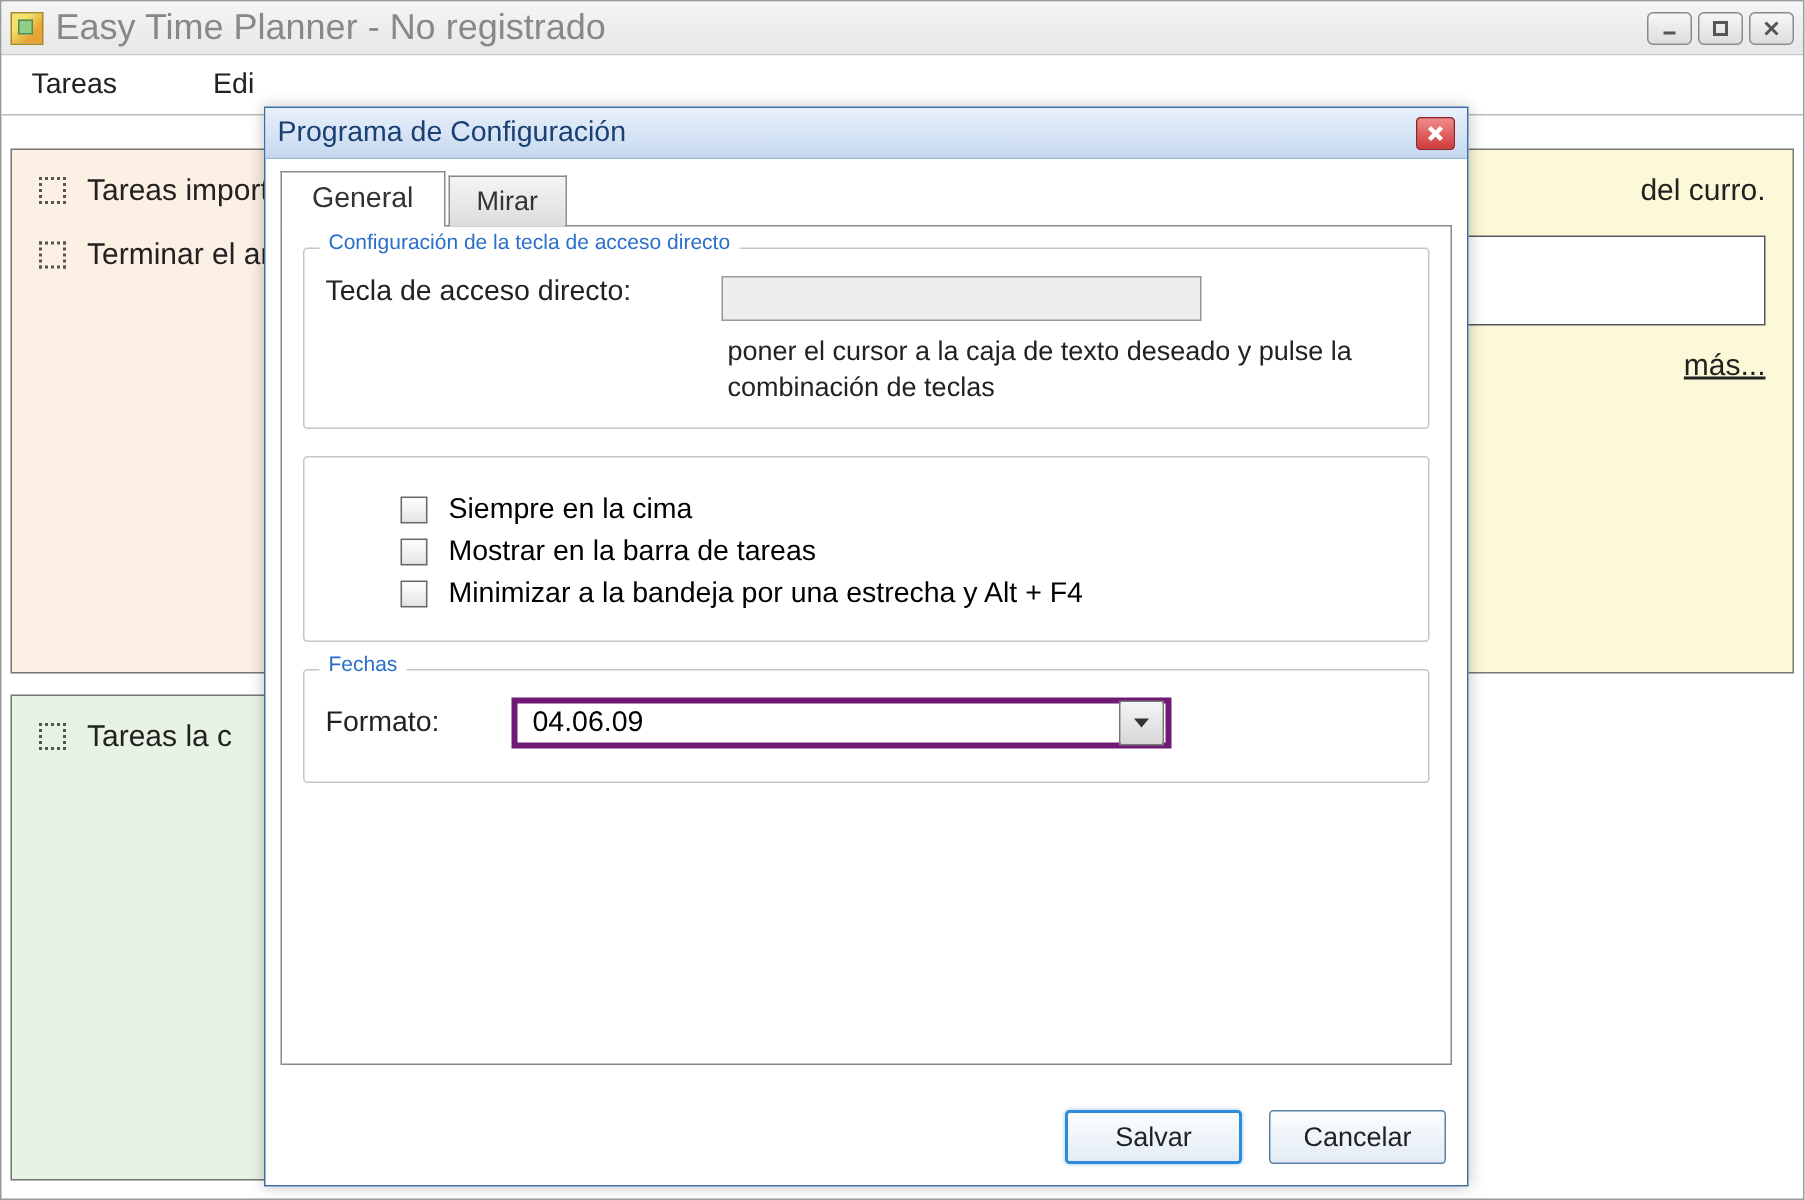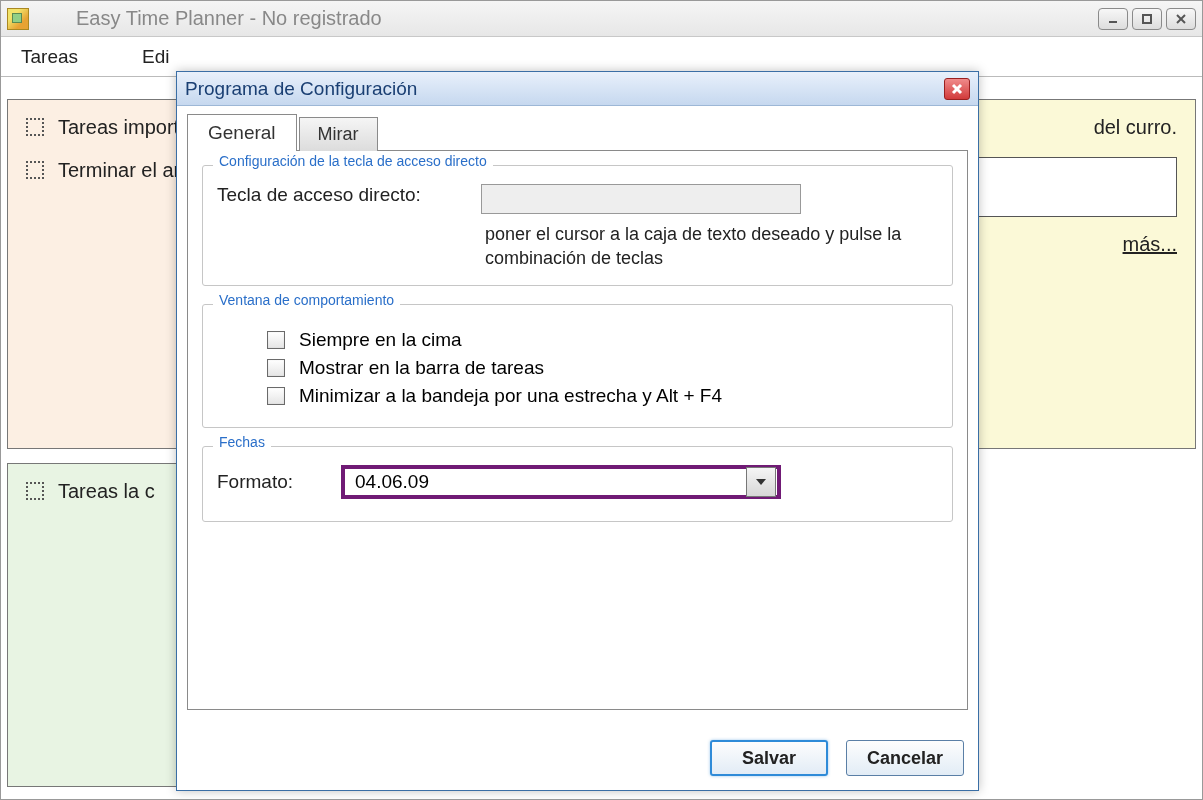--- a/index.html
+++ b/index.html
@@ -29,21 +29,21 @@
     margin-right: 8px;
     background: linear-gradient(135deg, #f1e36a 30%, #e7a334 70%);
     border: 1px solid #aa8822;
     position: relative;
   }
   .titlebar .app-icon::after{
     content:"";
     position:absolute; left:4px; top:4px;
     width:8px; height:8px; background:#8fcf87; border:1px solid #5a8a52;
   }
-  .titlebar .title-text { color: #888; font-size: 20px; margin-left: 39px; }
+  .titlebar .title-text { color: #888; font-size: 24px; }
   .titlebar .spacer { flex: 1; }
   .win-btn-group { display:flex; gap:4px; }
   .win-btn {
     width: 30px; height: 22px;
     border: 1px solid #8a8a8a;
     border-radius: 4px;
     background: linear-gradient(#f7f7f7, #ddd);
     display:flex; align-items:center; justify-content:center;
     font-size: 14px; color:#555;
   }
@@ -209,21 +209,20 @@
     width:30px; height:30px; margin:1px;
     border:1px solid #777;
     background:linear-gradient(#f5f5f5,#d7d7d7);
     display:flex; align-items:center; justify-content:center;
   }
   .combo .combo-btn svg{width:12px;height:8px;fill:#333;}
   
   .buttons{
     display:flex; justify-content:flex-end; gap:18px;
     padding:12px 14px 14px 0;
-    font-weight:bold;
   }
   .btn{
     min-width:118px; height:36px;
     border:1px solid #5a7fa6;
     background: linear-gradient(#fdfdfd,#e2ecf6);
     font-size:18px; color:#222;
     display:flex; align-items:center; justify-content:center;
     border-radius:3px;
   }
   .btn.primary{
@@ -310,21 +309,20 @@
       <div class="groupbox">
         <span class="legend">Configuración de la tecla de acceso directo</span>
         <div class="form-row">
           <span class="form-label">Tecla de acceso directo:</span>
           <div class="textbox" title=""></div>
         </div>
         <div class="hint">poner el cursor a la caja de texto deseado y pulse la combinación de teclas</div>
       </div>
 
       <div class="groupbox">
-        <span class="legend">Ventana de comportamiento</span>
         <div class="chk-row">
           <span class="chk"></span>
           <span>Siempre en la cima</span>
         </div>
         <div class="chk-row">
           <span class="chk"></span>
           <span>Mostrar en la barra de tareas</span>
         </div>
         <div class="chk-row">
           <span class="chk"></span>

